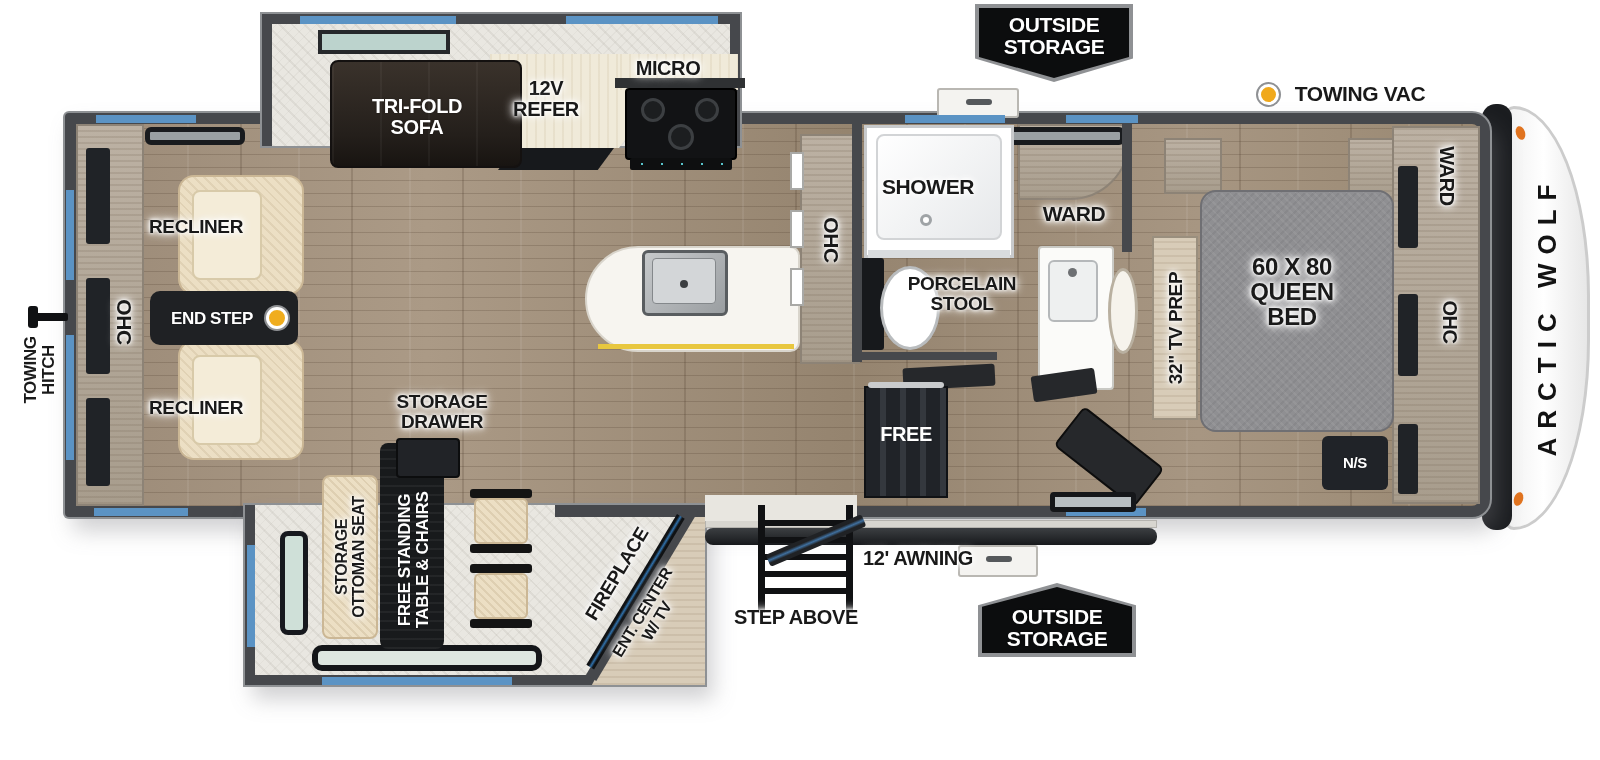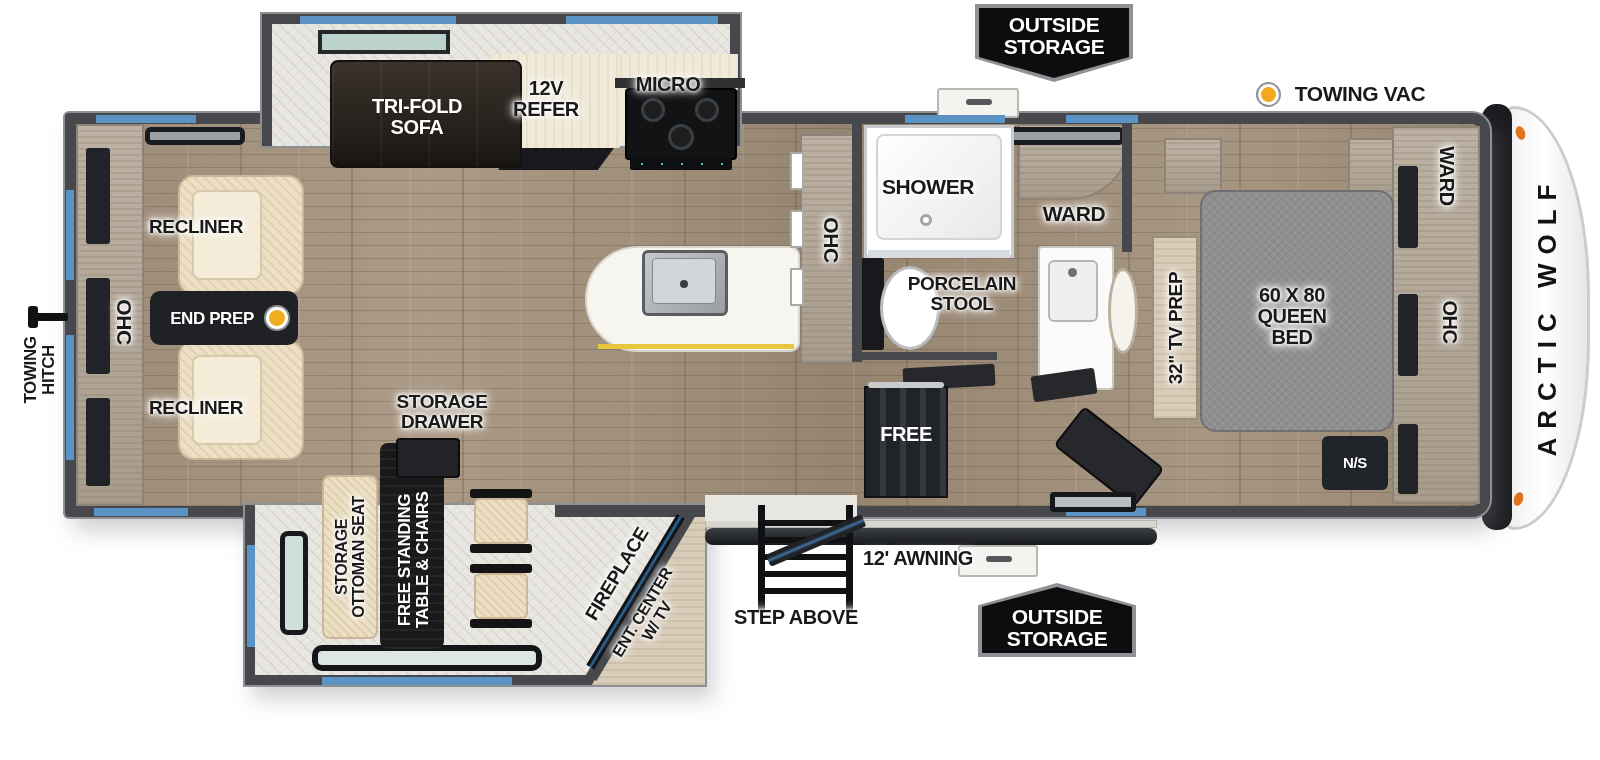--- a/index.html
+++ b/index.html
@@ -74,21 +74,21 @@
 
   <div class="abs" style="left:318px;top:30px;width:132px;height:24px;background:#bcd3cd;border:4px solid #26282b;box-sizing:border-box;z-index:21;"></div>
   <div class="abs" style="left:330px;top:60px;width:192px;height:108px;background:repeating-linear-gradient(90deg, rgba(255,255,255,.04) 0 2px, transparent 2px 48px),linear-gradient(180deg,#3a322b,#241f1b 70%,#181411);border:2px solid #141110;border-radius:8px;box-sizing:border-box;z-index:22;"></div>
   <div class="lbl lbl-w" style="left:417px;top:117px;font-size:20px;">TRI-FOLD
 SOFA</div>
 
   <div class="abs" style="left:490px;top:54px;width:150px;height:94px;background:#f0ead9;background-image:repeating-linear-gradient(90deg, rgba(180,160,120,.14) 0 2px, transparent 2px 9px);clip-path:polygon(0 0,100% 0,100% 68%,86% 100%,0 100%);z-index:21;"></div>
   <div class="abs" style="left:620px;top:54px;width:118px;height:36px;background:#f0ead9;background-image:repeating-linear-gradient(90deg, rgba(180,160,120,.14) 0 2px, transparent 2px 9px);z-index:21;"></div>
   <div class="lbl" style="left:546px;top:99px;font-size:20px;z-index:41;">12V
 REFER</div>
-  <div class="lbl" style="left:668px;top:84px;font-size:20px;z-index:41;">MICRO</div>
+  <div class="lbl" style="left:668px;top:68px;font-size:20px;z-index:41;">MICRO</div>
 
   <div class="abs" style="left:615px;top:78px;width:130px;height:10px;background:#2f3133;z-index:22;"></div>
   <div class="abs" style="left:625px;top:88px;width:112px;height:72px;background:#121315;border:2px solid #000;border-radius:4px;box-sizing:border-box;z-index:23;"></div>
   <div class="abs" style="left:641px;top:98px;width:18px;height:18px;border:3px solid #3c3f42;border-radius:50%;background:#1c1e20;z-index:24;"></div>
   <div class="abs" style="left:695px;top:98px;width:18px;height:18px;border:3px solid #3c3f42;border-radius:50%;background:#1c1e20;z-index:24;"></div>
   <div class="abs" style="left:668px;top:124px;width:20px;height:20px;border:3px solid #3c3f42;border-radius:50%;background:#1c1e20;z-index:24;"></div>
   <div class="abs" style="left:630px;top:158px;width:102px;height:12px;background:#0e0f10;border-radius:2px;z-index:24;background-image:radial-gradient(circle 3px at 12px 6px,#57c2c9 45%,transparent 50%),radial-gradient(circle 3px at 32px 6px,#57c2c9 45%,transparent 50%),radial-gradient(circle 3px at 52px 6px,#57c2c9 45%,transparent 50%),radial-gradient(circle 3px at 72px 6px,#57c2c9 45%,transparent 50%),radial-gradient(circle 3px at 92px 6px,#57c2c9 45%,transparent 50%);"></div>
   <div class="abs" style="left:498px;top:148px;width:116px;height:22px;background:#17191c;clip-path:polygon(14% 0,100% 0,86% 100%,0 100%);z-index:21;"></div>
 
   <div class="abs grain" style="left:76px;top:124px;width:68px;height:382px;z-index:20;"></div>
@@ -101,21 +101,21 @@
 
   <div class="abs cream" style="left:178px;top:175px;width:126px;height:120px;border-radius:16px;z-index:21;background-image:repeating-linear-gradient(45deg, rgba(190,170,135,.25) 0 2px, transparent 2px 7px);"></div>
   <div class="abs" style="left:192px;top:190px;width:70px;height:90px;background:#f4ecd8;border:2px solid #d8caa9;border-radius:8px;box-sizing:border-box;z-index:22;"></div>
   <div class="lbl" style="left:196px;top:227px;font-size:19px;">RECLINER</div>
 
   <div class="abs cream" style="left:178px;top:340px;width:126px;height:120px;border-radius:16px;z-index:21;background-image:repeating-linear-gradient(45deg, rgba(190,170,135,.25) 0 2px, transparent 2px 7px);"></div>
   <div class="abs" style="left:192px;top:355px;width:70px;height:90px;background:#f4ecd8;border:2px solid #d8caa9;border-radius:8px;box-sizing:border-box;z-index:22;"></div>
   <div class="lbl" style="left:196px;top:408px;font-size:19px;">RECLINER</div>
 
   <div class="abs" style="left:150px;top:291px;width:148px;height:54px;background:#1f2124;border-radius:10px;z-index:23;"></div>
-  <div class="lbl lbl-w" style="left:212px;top:319px;font-size:17px;">END PREP</div>
+  <div class="lbl lbl-w" style="left:212px;top:319px;font-size:17px;">END STEP</div>
   <div class="abs" style="left:266px;top:307px;width:22px;height:22px;background:#f0ad1e;border:3px solid #fff;border-radius:50%;box-sizing:border-box;box-shadow:0 0 0 2px #8f9194;z-index:24;"></div>
 
   <div class="abs" style="left:36px;top:313px;width:32px;height:8px;background:#101113;border-radius:2px;z-index:20;"></div>
   <div class="abs" style="left:28px;top:306px;width:10px;height:22px;background:#101113;border-radius:3px;z-index:20;"></div>
   <div class="lbl" style="left:40px;top:370px;transform:translate(-50%,-50%) rotate(-90deg);font-size:17px;">TOWING
 HITCH</div>
 
   <div class="abs" style="left:585px;top:246px;width:215px;height:106px;background:#f7f5f0;border:2px solid #d9d5cc;box-sizing:border-box;border-radius:54px 10px 10px 54px;z-index:21;"></div>
   <div class="abs" style="left:598px;top:344px;width:196px;height:5px;background:#e8c73f;z-index:22;"></div>
   <div class="abs" style="left:642px;top:250px;width:86px;height:66px;background:linear-gradient(135deg,#c6c9cb,#9a9ea1);border:3px solid #595d60;border-radius:6px;box-sizing:border-box;z-index:23;"></div>
@@ -159,21 +159,21 @@
 
   <div class="abs" style="left:1000px;top:127px;width:125px;height:18px;background:#9aa0a3;border:5px solid #191b1e;border-radius:6px;box-sizing:border-box;z-index:20;"></div>
 
   <div class="abs grain" style="left:1164px;top:138px;width:58px;height:56px;z-index:20;"></div>
   <div class="abs grain" style="left:1348px;top:138px;width:46px;height:62px;z-index:20;"></div>
 
   <div class="abs grain-l" style="left:1152px;top:236px;width:46px;height:184px;border:2px solid #9a8f7e;box-sizing:border-box;z-index:20;"></div>
   <div class="lbl" style="left:1176px;top:328px;transform:translate(-50%,-50%) rotate(-90deg);font-size:19px;white-space:nowrap;">32" TV PREP</div>
 
   <div class="abs" style="left:1200px;top:190px;width:194px;height:242px;background:#8f8f92;background-image:repeating-linear-gradient(45deg, rgba(255,255,255,.06) 0 2px, transparent 2px 6px),repeating-linear-gradient(-45deg, rgba(0,0,0,.05) 0 2px, transparent 2px 6px);border:2px solid #6f6f73;border-radius:16px;box-sizing:border-box;z-index:21;"></div>
-  <div class="lbl" style="left:1292px;top:316px;font-size:20px;">60 X 80
+  <div class="lbl" style="left:1292px;top:292px;font-size:24px;">60 X 80
 QUEEN
 BED</div>
 
   <div class="abs" style="left:1322px;top:436px;width:66px;height:54px;background:#202328;border-radius:6px;z-index:22;"></div>
   <div class="lbl lbl-w" style="left:1355px;top:463px;font-size:15px;">N/S</div>
 
   <div class="abs" style="left:1058px;top:432px;width:102px;height:50px;background:#26282b;border:2px solid #0d0d0d;border-radius:6px;box-sizing:border-box;transform:rotate(38deg);z-index:22;"></div>
 
   <div class="abs" style="left:1050px;top:492px;width:86px;height:20px;background:#b8bfc2;border:5px solid #15171a;box-sizing:border-box;border-radius:4px;z-index:31;"></div>
 

